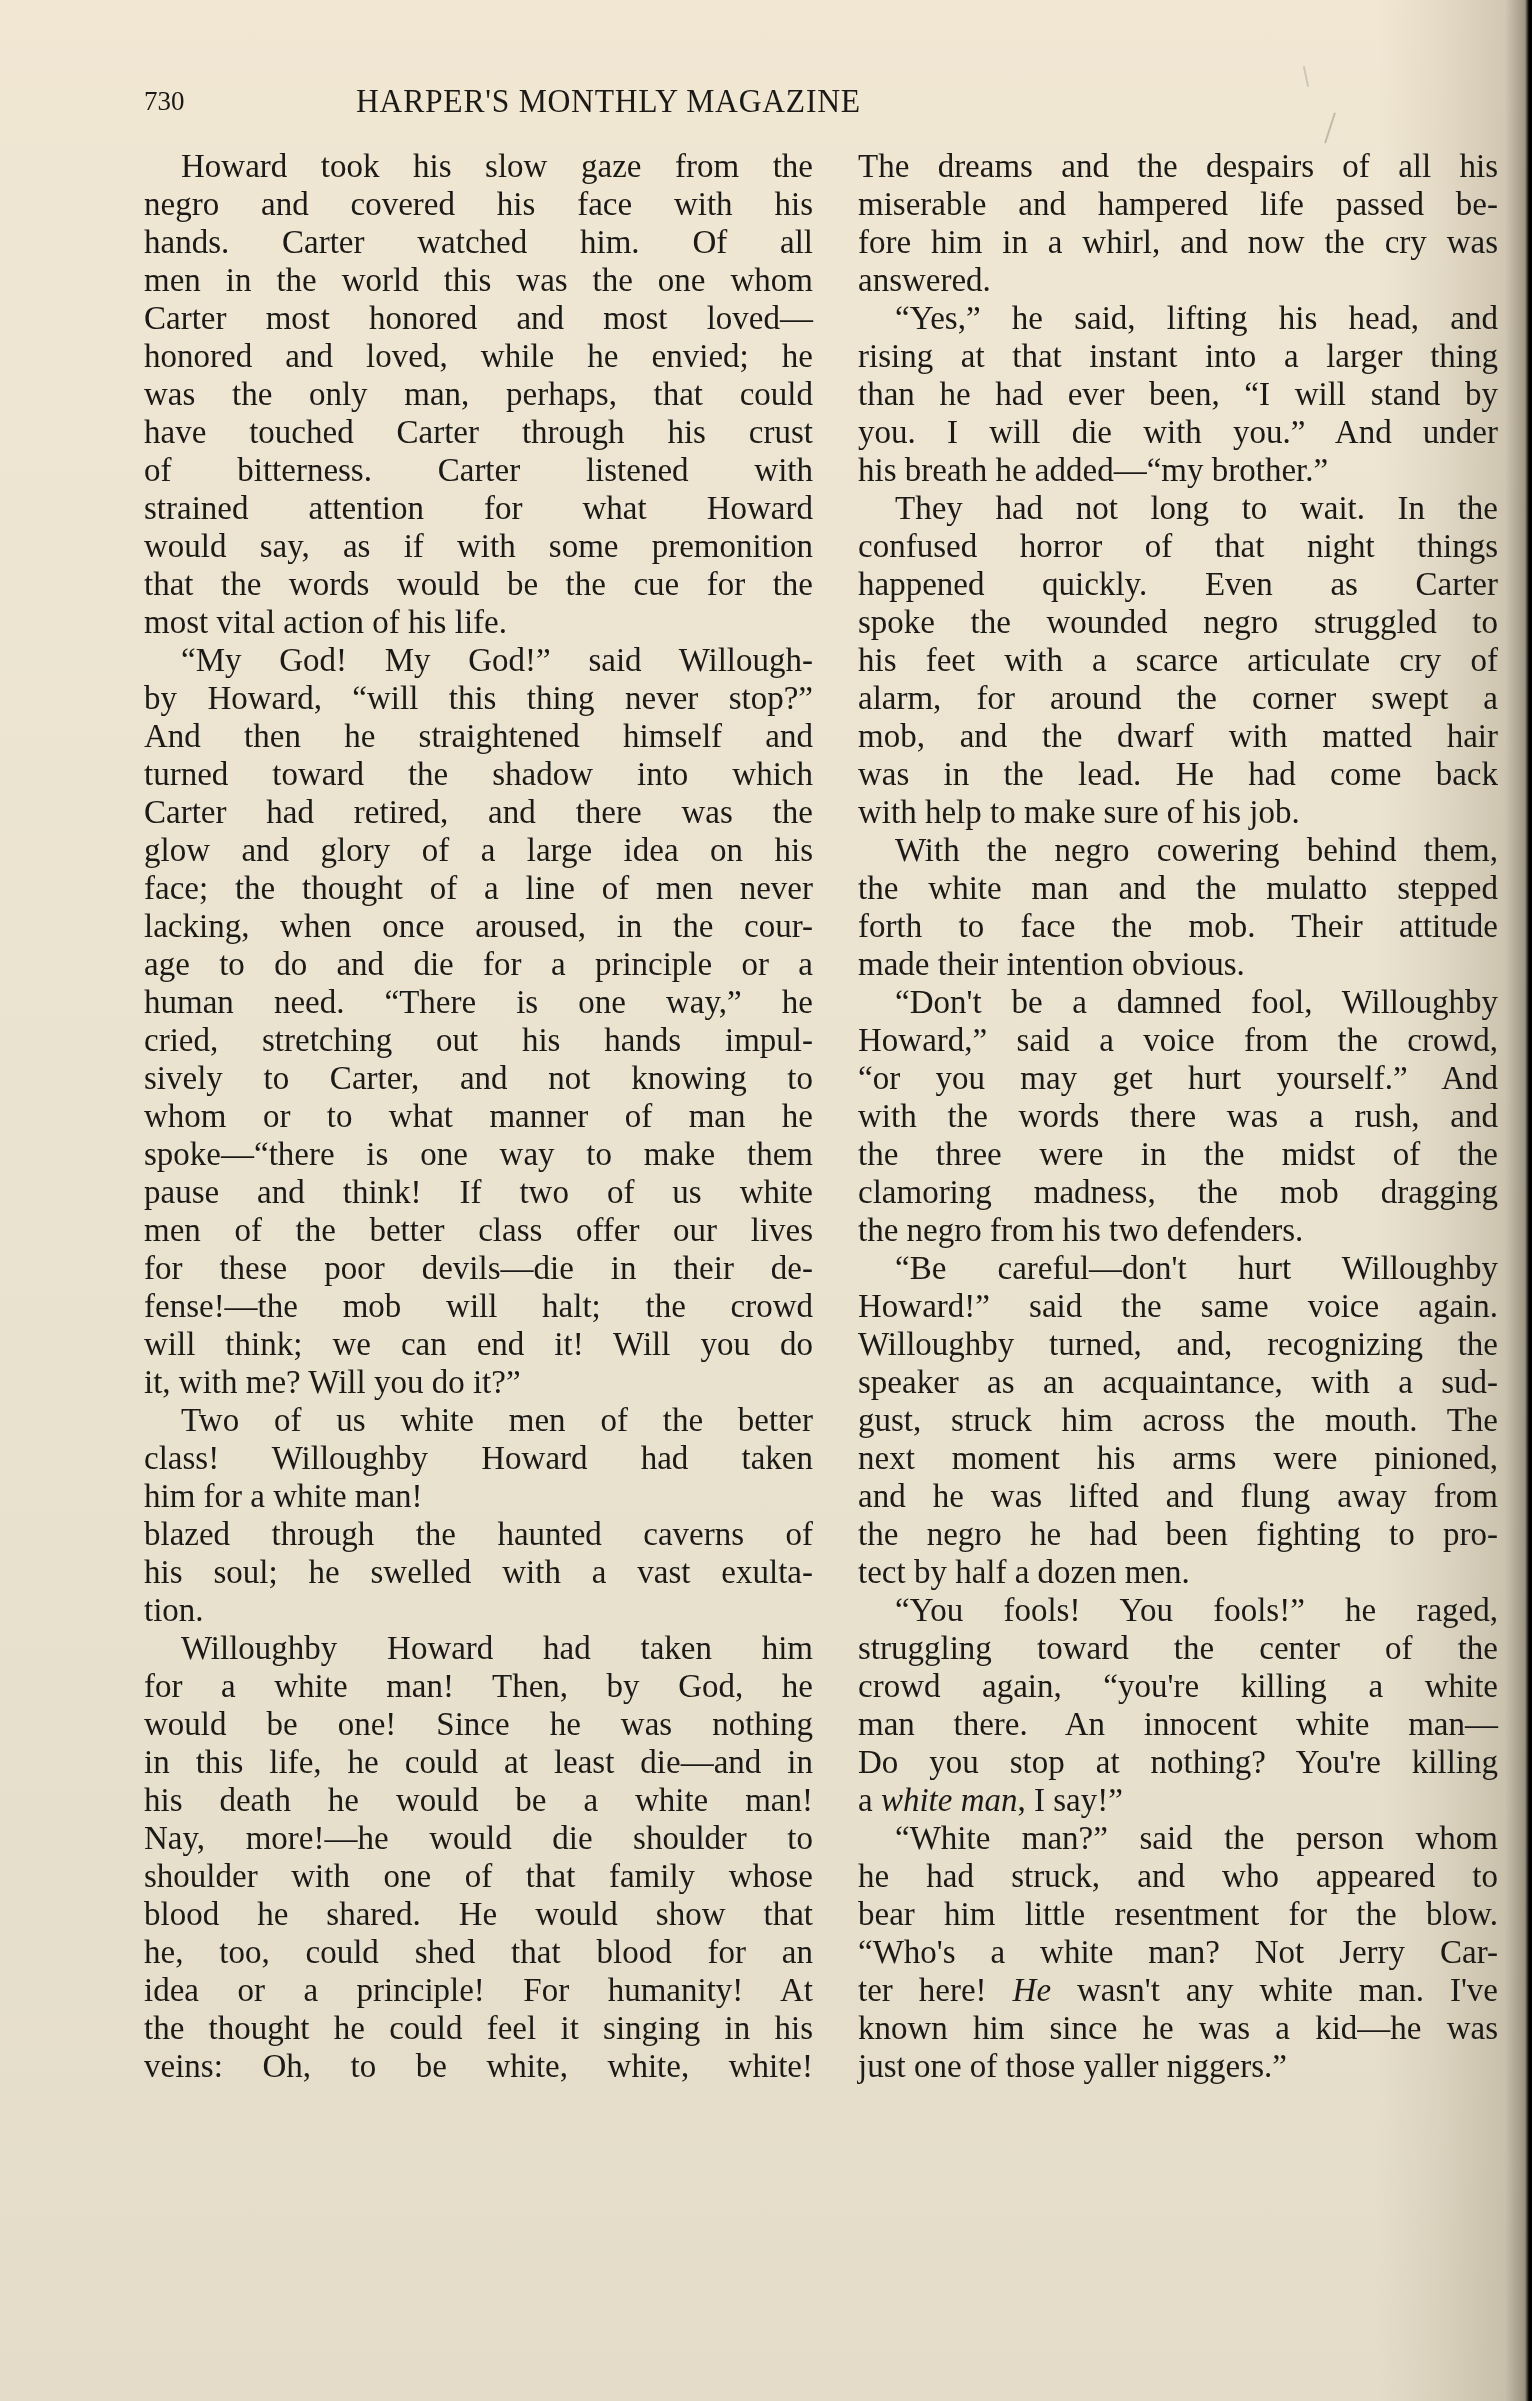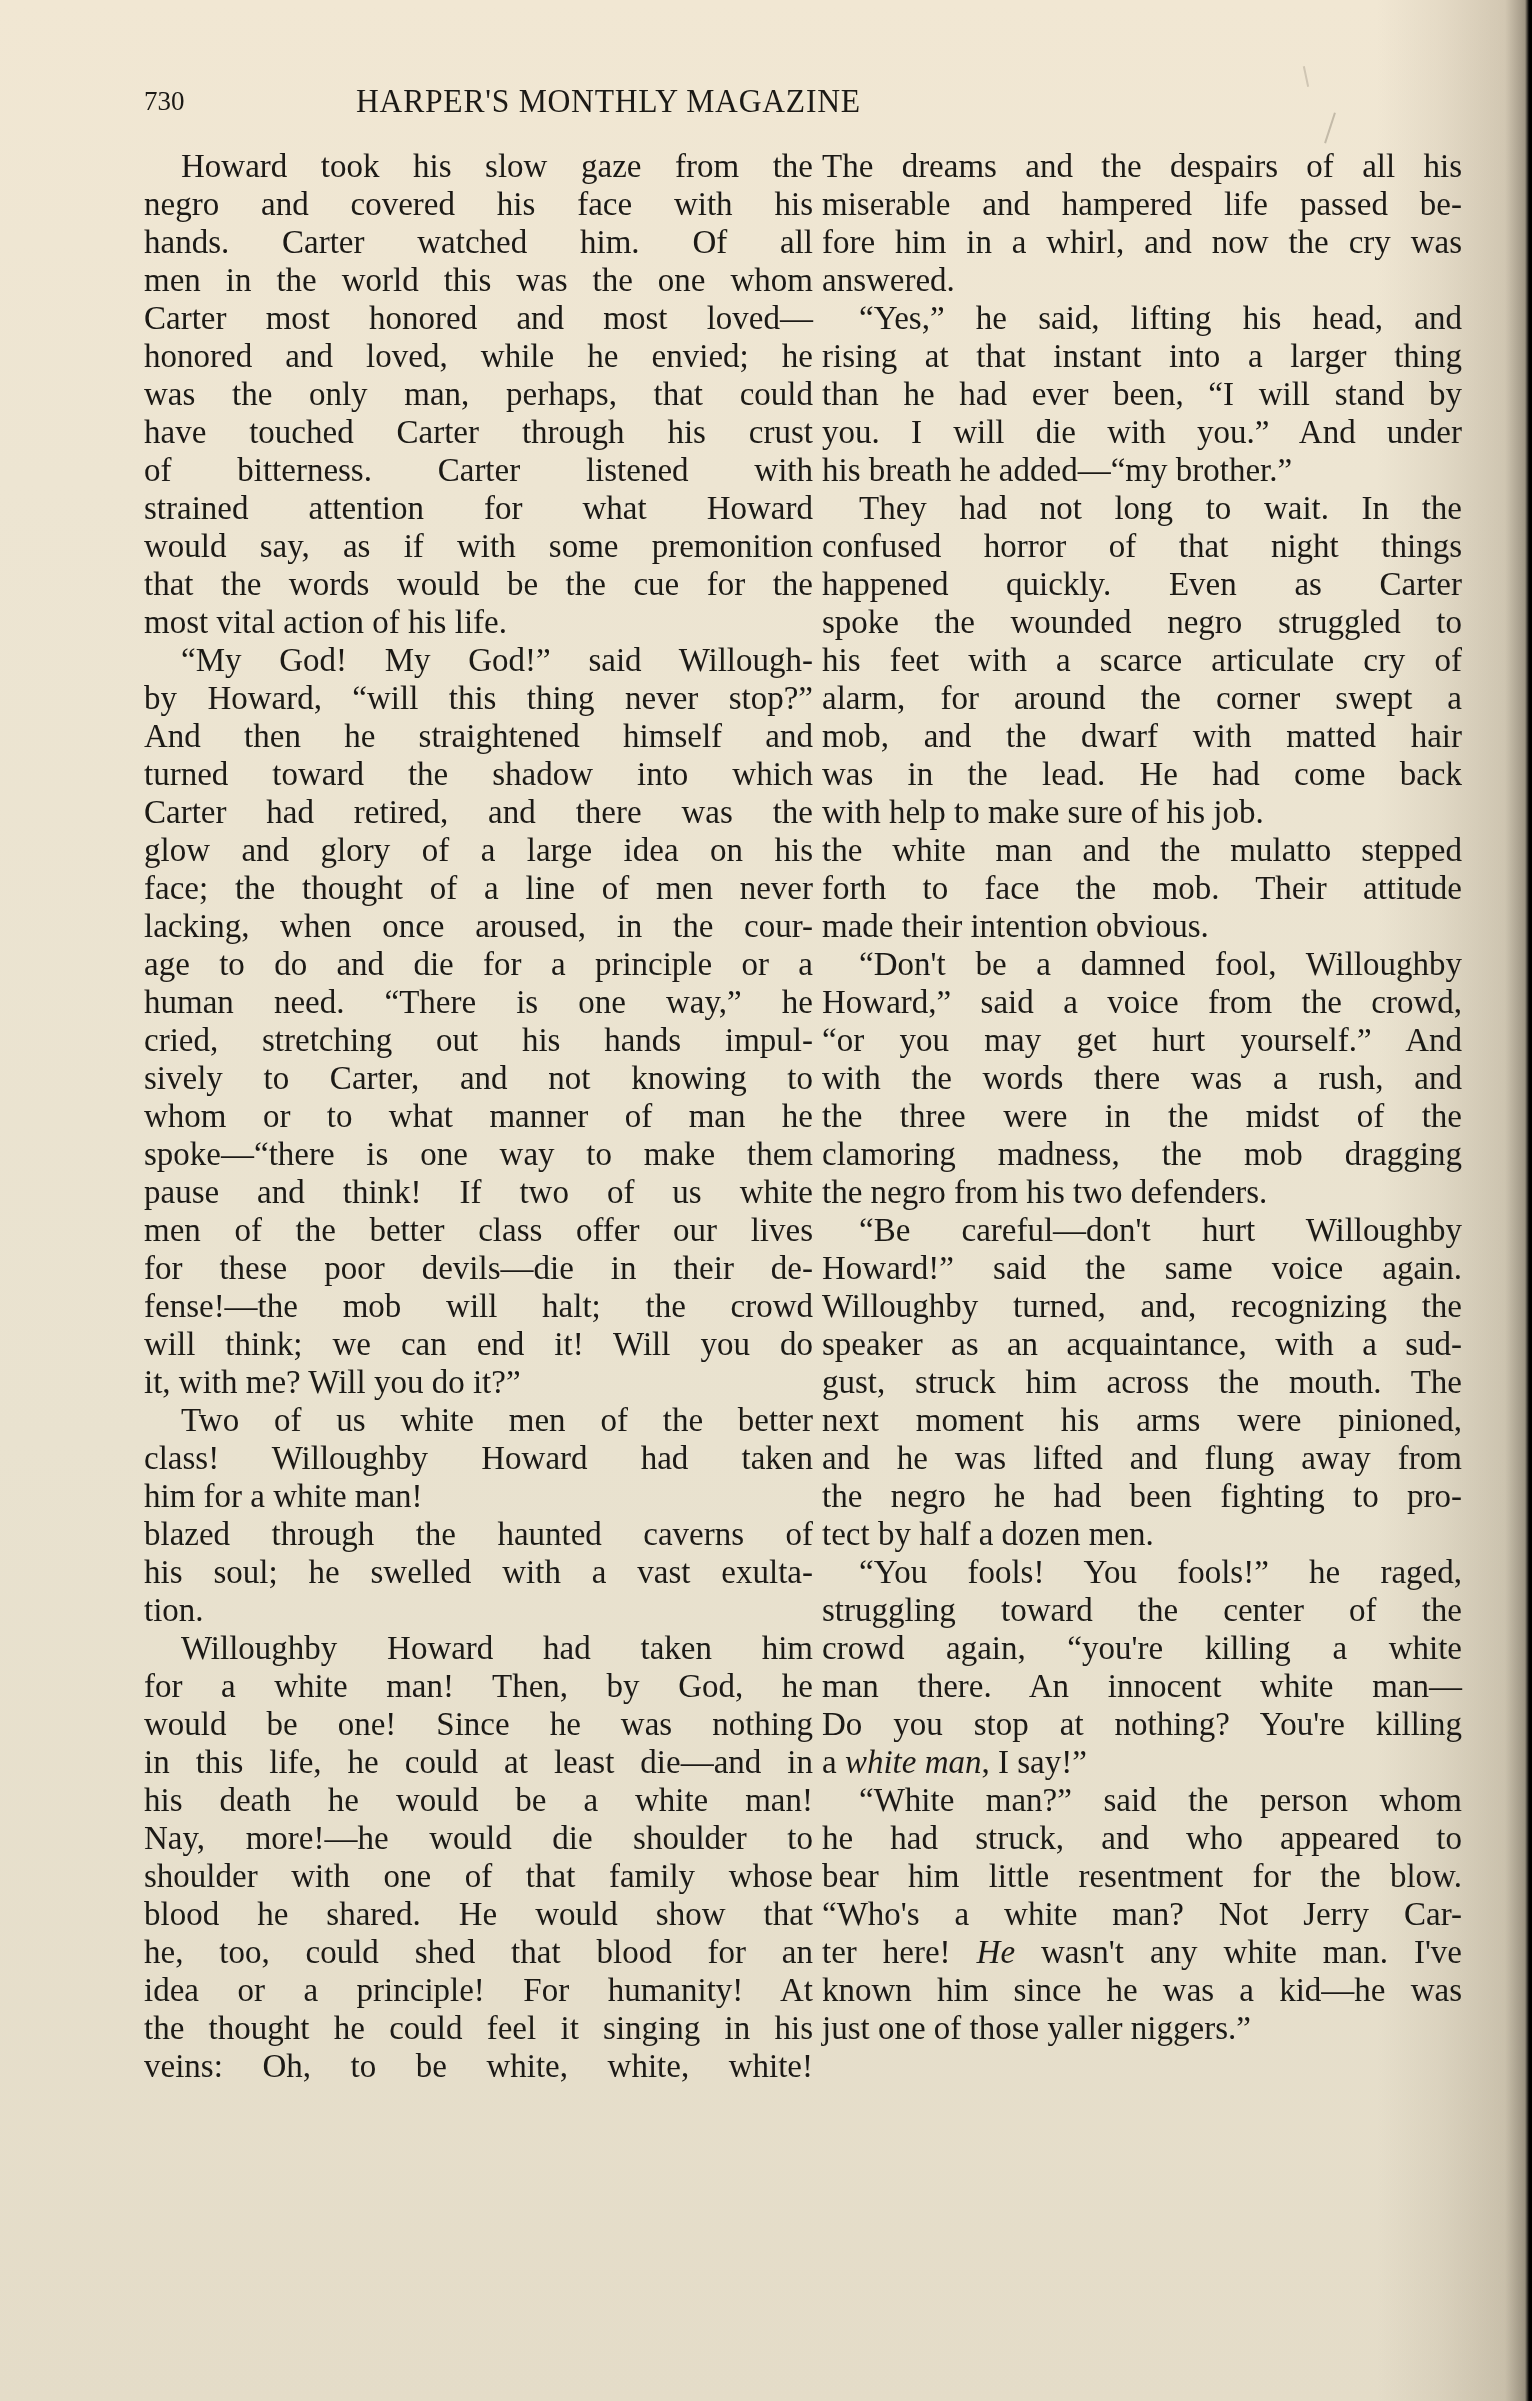--- a/index.html
+++ b/index.html
@@ -69,21 +69,21 @@
       font-size: 33px;
       white-space: nowrap;
       text-align: justify;
       text-align-last: justify;
       overflow: visible;
     }
     .line.indent { padding-left: 37px; }
     .line.last { text-align-last: left; }
     .line .it { font-style: italic; }
     .col-left .line { width: 669px; }
-    .col-right .line { width: 640px; }
+    .col-right .line { width: 640px; margin-left: 36px; }
     .line.indent { box-sizing: border-box; }
     .smudge {
       position: absolute;
       left: 1329px;
       top: 112px;
       width: 2.4px;
       height: 32px;
       background: rgba(60,50,40,0.25);
       transform: rotate(18deg);
     }
@@ -174,20 +174,21 @@
       <span class="line last"><span>his breath he added—“my brother.”</span></span>
       <span class="line indent"><span>They had not long to wait.  In the</span></span>
       <span class="line"><span>confused horror of that night things</span></span>
       <span class="line"><span>happened quickly.  Even as Carter</span></span>
       <span class="line"><span>spoke the wounded negro struggled to</span></span>
       <span class="line"><span>his feet with a scarce articulate cry of</span></span>
       <span class="line"><span>alarm, for around the corner swept a</span></span>
       <span class="line"><span>mob, and the dwarf with matted hair</span></span>
       <span class="line"><span>was in the lead.  He had come back</span></span>
       <span class="line last"><span>with help to make sure of his job.</span></span>
+      <span class="line indent"><span>With the negro cowering behind them,</span></span>
       <span class="line"><span>the white man and the mulatto stepped</span></span>
       <span class="line"><span>forth to face the mob.  Their attitude</span></span>
       <span class="line last"><span>made their intention obvious.</span></span>
       <span class="line indent"><span>“Don't be a damned fool, Willoughby</span></span>
       <span class="line"><span>Howard,” said a voice from the crowd,</span></span>
       <span class="line"><span>“or you may get hurt yourself.”  And</span></span>
       <span class="line"><span>with the words there was a rush, and</span></span>
       <span class="line"><span>the three were in the midst of the</span></span>
       <span class="line"><span>clamoring madness, the mob dragging</span></span>
       <span class="line last"><span>the negro from his two defenders.</span></span>

